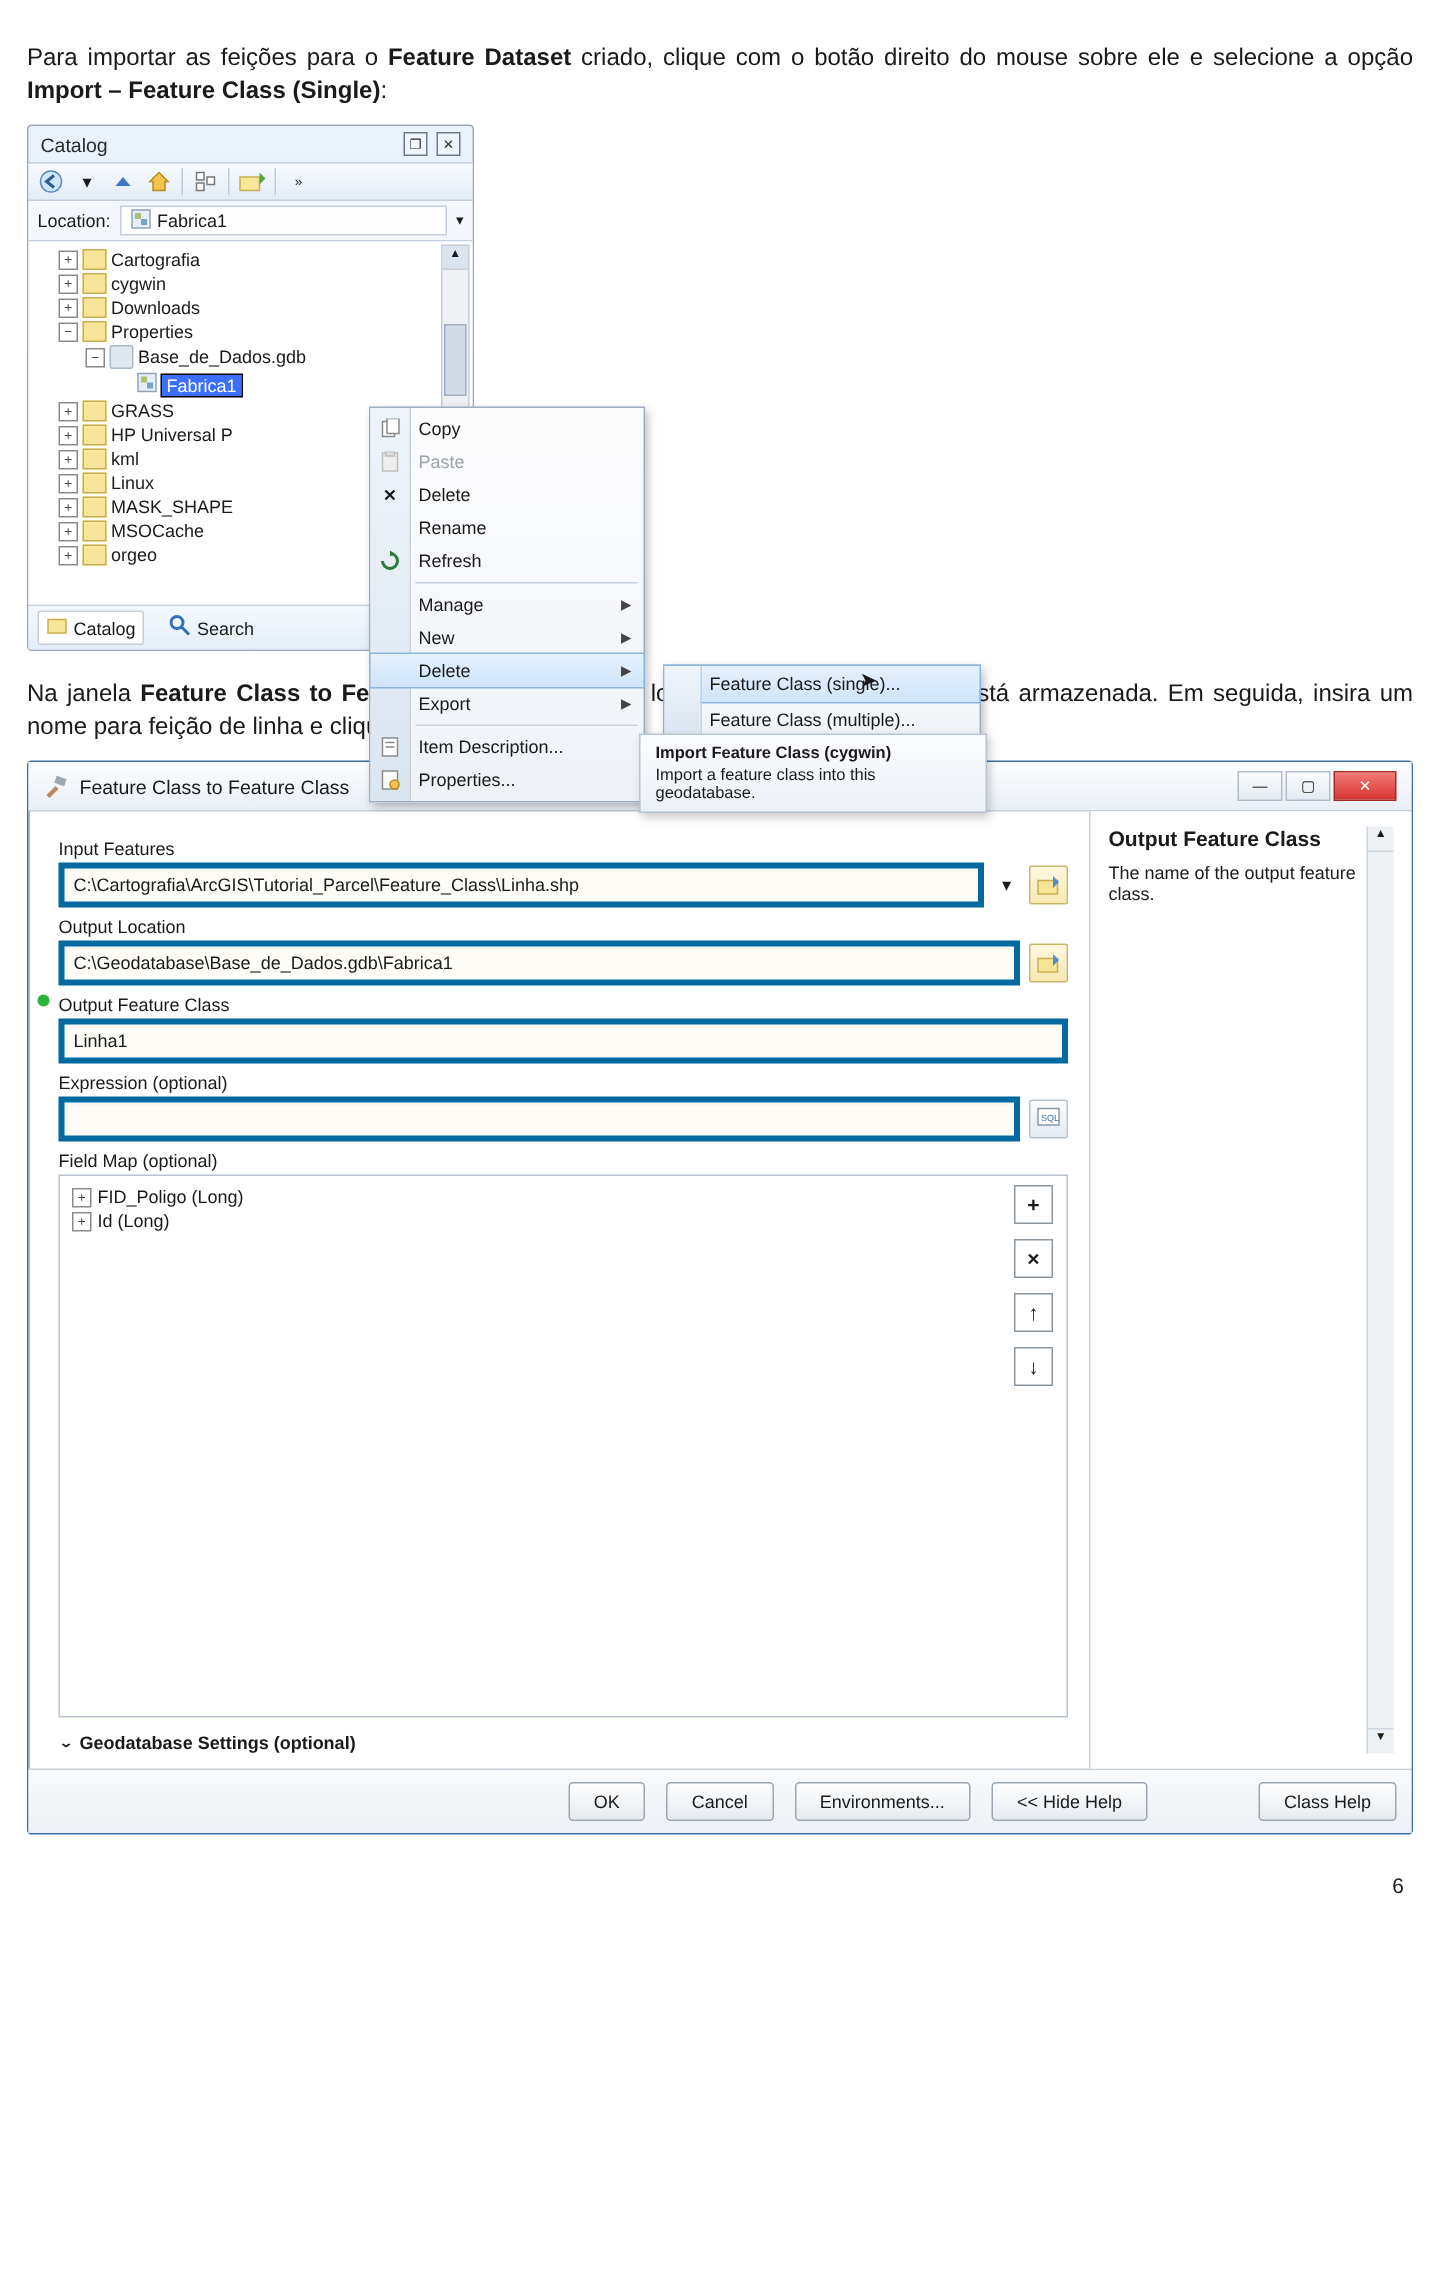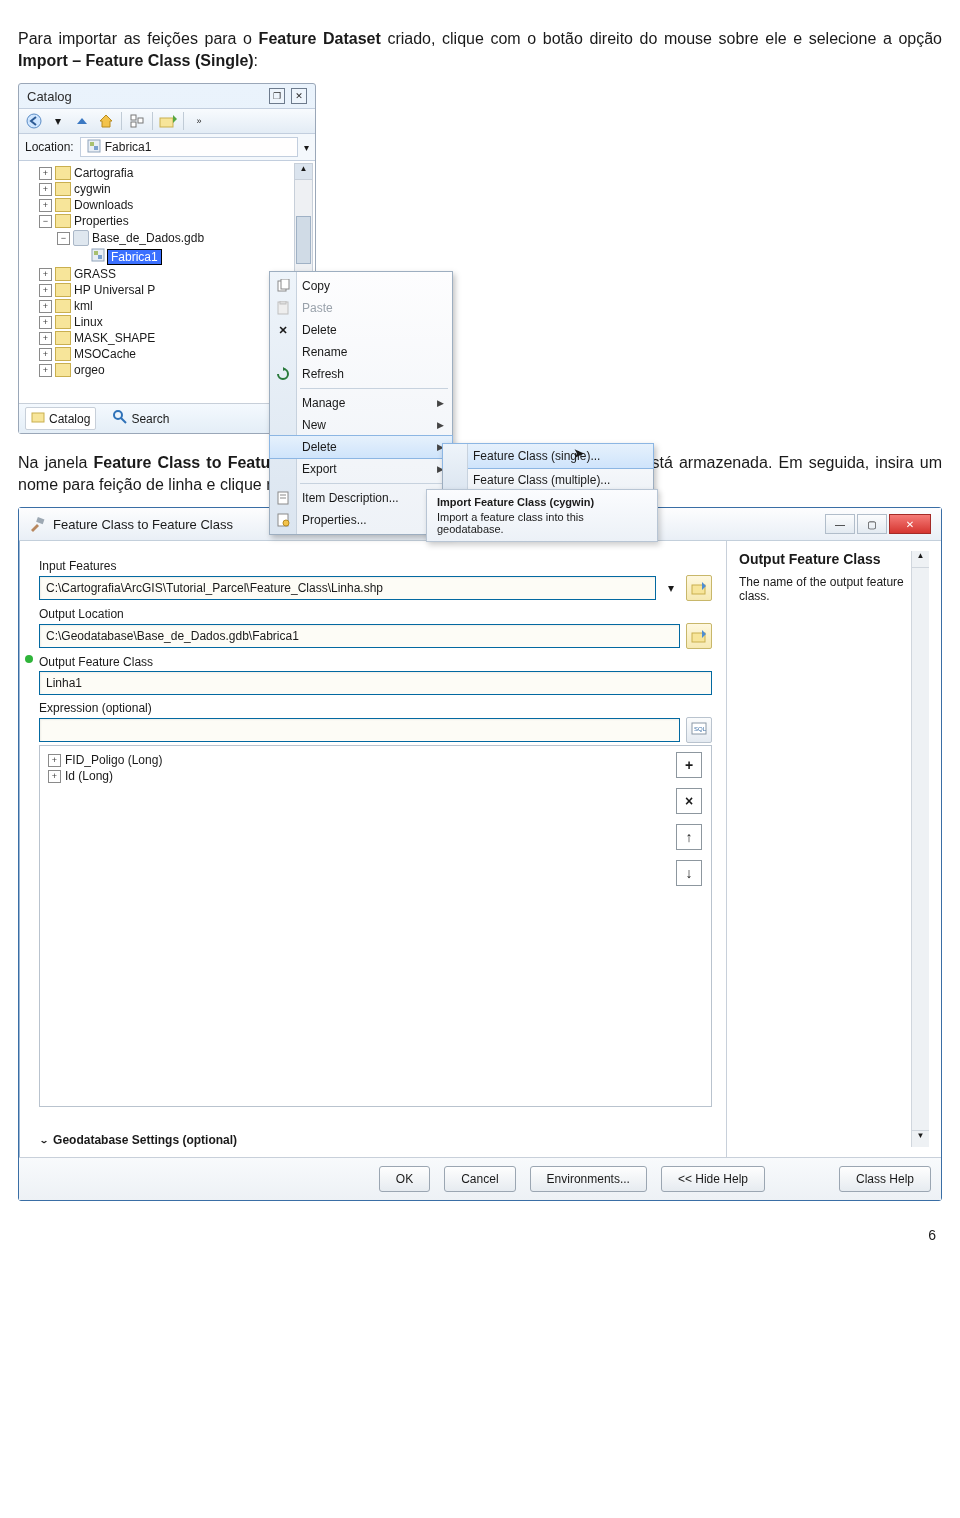--- a/index.html
+++ b/index.html
@@ -97,21 +97,20 @@
   }
   .tab { display:flex; align-items:center; gap:4px; padding:2px 5px; }
   .tab.active { background:#fff; border:1px solid #c7cfd9; border-radius:2px;}
 
   
   .ctxmenu {
     position:absolute; left:228px; top:188px; width:182px;
     background:linear-gradient(#fdfdfe,#eef2f7);
     border:1px solid #9daec0; box-shadow: 2px 3px 6px rgba(0,0,0,0.25);
     font-size:12px;
-    margin-left:23px;
   }
   .ctx-iconstrip { position:absolute; left:0; top:0; bottom:0; width:26px;
                    background:linear-gradient(#eef4fa,#dbe5f0); border-right:1px solid #c7d2de;}
   .ctx-items { position:relative; padding: 3px 0; }
   .ctx-item { padding:4px 8px 4px 32px; display:flex; align-items:center; justify-content:space-between;}
   .ctx-item .arr { font-size:9px; color:#444;}
   .ctx-item.disabled { color:#9aa2ab;text-align:center; }
   .ctx-item.hover { background:linear-gradient(#e6f1fc,#cfe4fb); outline:1px solid #8cb6e3; }
   .ctx-sep { height:1px; background:#c7d2de; margin:3px 4px 3px 30px;}
   .ctx-ico { position:absolute; left:5px; width:16px; height:16px; display:inline-flex;
@@ -157,37 +156,37 @@
         display:inline-flex; align-items:center; justify-content:center; font-size:10px;}
   .wb.close { background:linear-gradient(#f57b77,#d53530); color:#fff; border-color:#a42b27; width:40px;}
   .dlg-body { display:flex; }
   .dlg-left { flex:1; padding: 12px 14px 10px 20px; font-size:12px; position:relative;}
   .dlg-right { width:190px; border-left:1px solid #c8d0da; padding:10px 12px; font-size:12px;
                background:#fff; position:relative;}
   .dlg-right .rt { font-weight:bold; font-size:14px; margin-bottom:8px; }
   .lbl { margin: 6px 0 2px 0; }
   .fld-row { display:flex; align-items:center; gap:6px; }
   .txt {
-    flex:1; height:22px; background:#fdfcf6; border:1px solid #0369a1;
+    flex:1; height:22px; background:#fdfcf6; border:4px solid #0369a1;
     padding:0 6px; font-size:12px; display:flex; align-items:center; box-shadow: inset 1px 1px 2px rgba(0,0,0,0.06);
   }
   .fold-btn { width:24px; height:24px; background:linear-gradient(#fef8e0,#f6e9b2);
               border:1px solid #c8b76a; border-radius:2px; display:flex; align-items:center; justify-content:center;}
   .sql-btn { width:24px; height:24px; background:linear-gradient(#fbfcfd,#e4eaf1); border:1px solid #b9c3ce;
              border-radius:2px; font-size:8px; display:flex; align-items:center; justify-content:center;}
   .green-dot { width:8px; height:8px; border-radius:50%; background:#2fb43a; display:inline-block; position:absolute; left:6px; margin-top:6px;}
   .fmap-box {
     border:1px solid #b9c3ce; background:#fff; height:360px; margin-top:2px; display:flex;
   }
   .fmap-tree { flex:1; padding:6px 8px; font-size:12px; }
   .fmap-tree .itm { display:flex; align-items:center; gap:4px; padding:1px 0;}
   .fmap-side { width:36px; padding:6px 4px; display:flex; flex-direction:column; gap:10px; align-items:center;}
   .sqbtn { width:24px; height:24px; border:1px solid #8d979f; background:#fff;
            display:flex; align-items:center; justify-content:center; font-size:14px; font-weight:bold;}
-  .gdb-sett { margin-top:26px; font-size:12px; font-weight:bold; }
+  .gdb-sett { margin-top:10px; font-size:12px; font-weight:bold; }
   .gdb-sett .chev { display:inline-block; transform:scaleY(0.7); margin-right:4px;}
   .dlg-foot {
     border-top:1px solid #c8d0da; padding:8px 10px; display:flex; gap:14px; justify-content:flex-end;
     background:linear-gradient(#f8fafc,#edf1f5);
   }
   .btn { height:24px; padding:0 16px; border:1px solid #9ba6b2; background:linear-gradient(#fefefe,#e6ebf0);
          font-size:12px; border-radius:3px; display:inline-flex; align-items:center; }
   .foot-r { margin-left:60px; }
   .scroll-col { width:17px; background:#eef1f4; border-left:1px solid #d0d6dd; position:relative;}
   .scroll-col .s-up { position:absolute; top:0; left:0; right:0; height:16px; border-bottom:1px solid #d0d6dd; text-align:center; font-size:8px;}
@@ -532,20 +531,21 @@
             <span></span>
           </span>
         <span class="sql-btn">
           <svg width="16" height="16">
               <rect x="1" y="1" width="14" height="11" fill="#fff" stroke="#8a98a6"></rect>
               <text x="3" y="9" font-size="6" fill="#3a6ea5">SQL</text>
             </svg>
         </span>
       </div>
 
+      <div class="lbl">Field Map (optional)</div>
       <div class="fmap-box">
         <div class="fmap-tree">
           <div class="itm">
               <span class="tw">+</span>
               <span>FID_Poligo (Long)</span>
             </div>
           <div class="itm">
               <span class="tw">+</span>
               <span>Id (Long)</span>
             </div>

